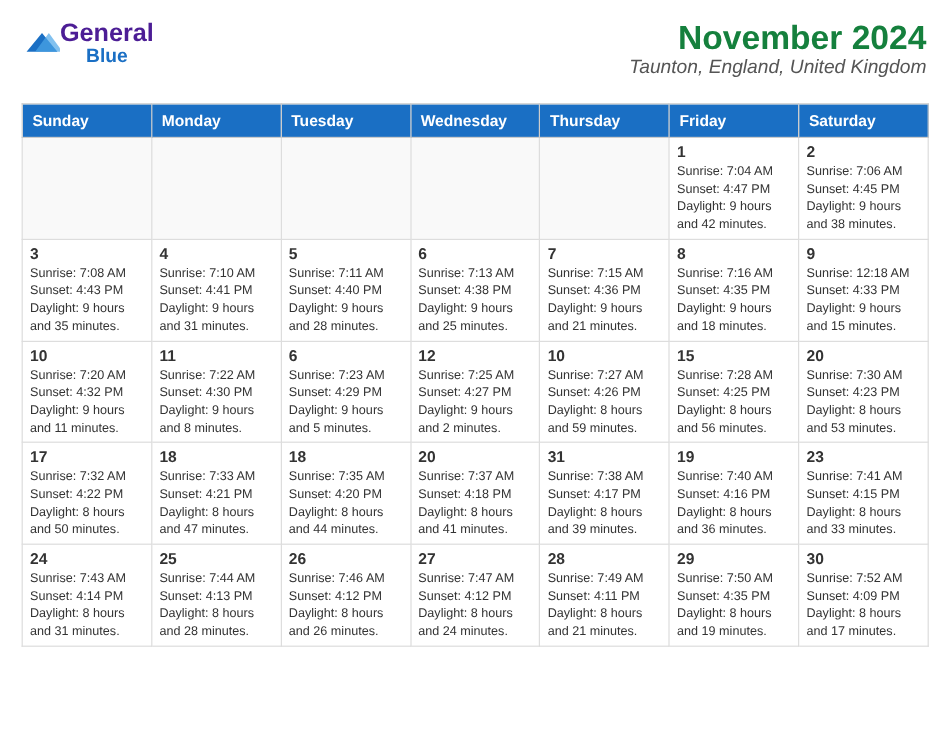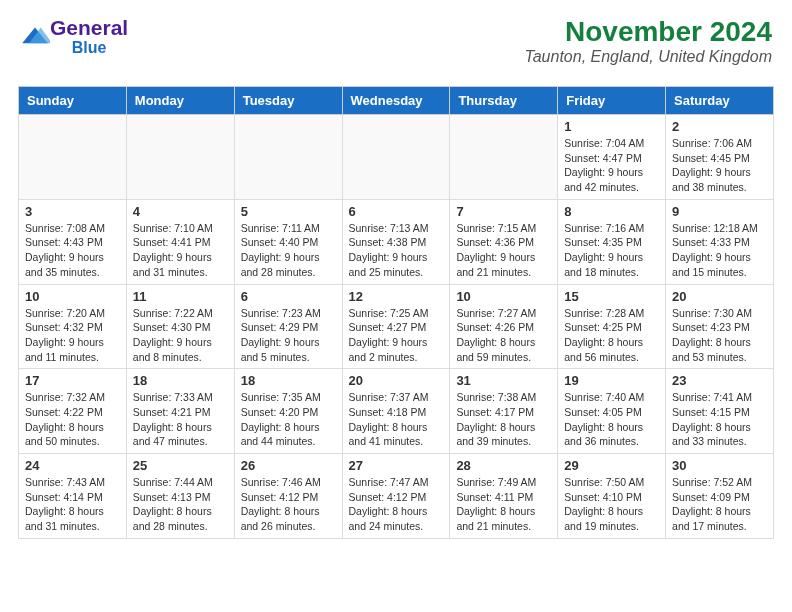--- a/index.html
+++ b/index.html
@@ -266,21 +266,21 @@
           </td>
           <td>
             <span class="day-number">31</span>
             <div class="day-info">Sunrise: 7:38 AM
 Sunset: 4:17 PM
 Daylight: 8 hours and 39 minutes.</div>
           </td>
           <td>
             <span class="day-number">19</span>
             <div class="day-info">Sunrise: 7:40 AM
-Sunset: 4:05 PM
+Sunset: 4:16 PM
 Daylight: 8 hours and 36 minutes.</div>
           </td>
           <td>
             <span class="day-number">23</span>
             <div class="day-info">Sunrise: 7:41 AM
 Sunset: 4:15 PM
 Daylight: 8 hours and 33 minutes.</div>
           </td>
         </tr>
         <tr>
@@ -310,21 +310,21 @@
           </td>
           <td>
             <span class="day-number">28</span>
             <div class="day-info">Sunrise: 7:49 AM
 Sunset: 4:11 PM
 Daylight: 8 hours and 21 minutes.</div>
           </td>
           <td>
             <span class="day-number">29</span>
             <div class="day-info">Sunrise: 7:50 AM
-Sunset: 4:10 PM
+Sunset: 4:35 PM
 Daylight: 8 hours and 19 minutes.</div>
           </td>
           <td>
             <span class="day-number">30</span>
             <div class="day-info">Sunrise: 7:52 AM
 Sunset: 4:09 PM
 Daylight: 8 hours and 17 minutes.</div>
           </td>
         </tr>
       </tbody>

